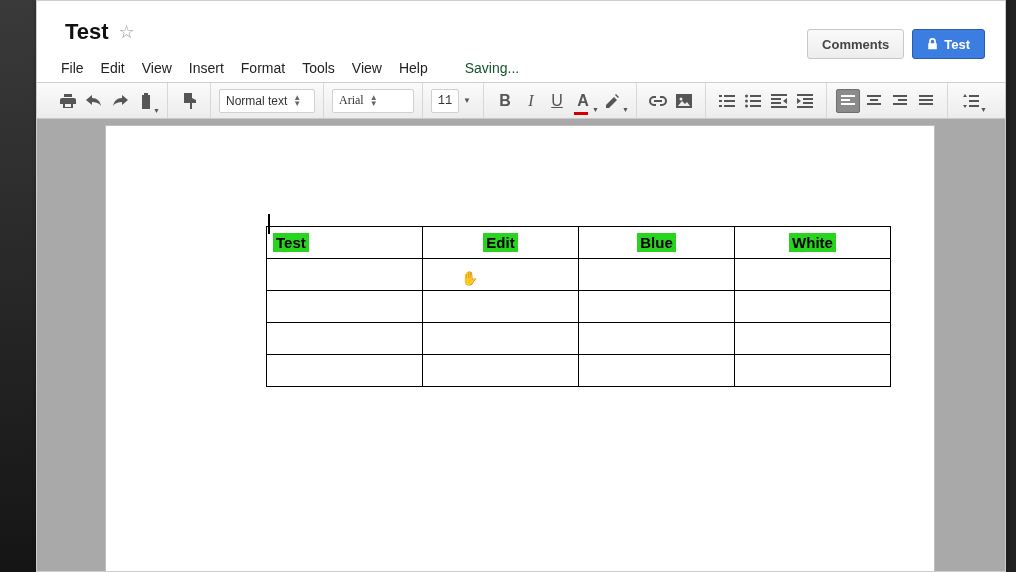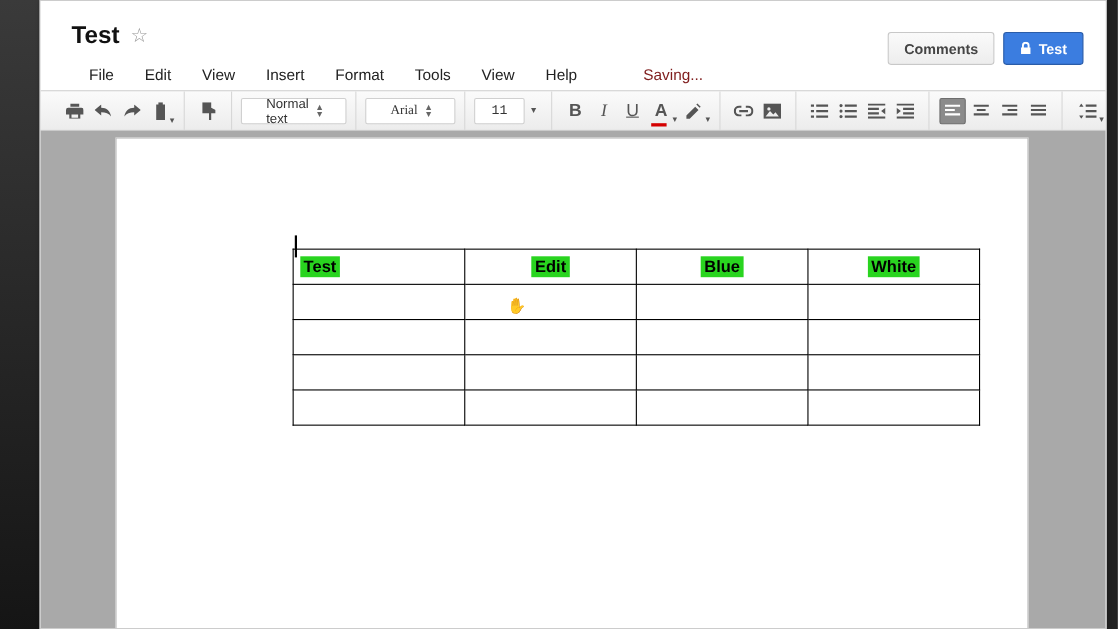--- a/index.html
+++ b/index.html
@@ -9,30 +9,30 @@
   
   .header { height:82px; border-bottom:1px solid #d0d0d0; background:#fff; position:relative;}
   .title-row { position:absolute; left:28px; top:18px; display:flex; align-items:center; gap:10px;}
   .doc-title { font-size:22px; font-weight:bold; color:#111; }
   .star { font-size:18px; color:#999; cursor:pointer;}
   .btnrow { position:absolute; right:20px; top:28px; display:flex; gap:8px;}
   .btn { height:30px; border-radius:3px; padding:0 14px; font-size:13px; font-weight:bold; display:flex; align-items:center; gap:6px; cursor:pointer;}
   .btn-comments { background:linear-gradient(#fafafa,#ededed); border:1px solid #c8c8c8; color:#444;}
   .btn-share { background:#3b7de0; border:1px solid #2a5ca8; color:#fff;}
   .lock { width:11px; height:12px; }
-  .menubar { position:absolute; left:44px; bottom:6px; display:flex; gap:28px; align-items:center; font-size:14px; color:#222;}
+  .menubar { position:absolute; left:24px; bottom:6px; display:flex; gap:17px; align-items:center; font-size:14px; color:#222;}
   .menu-item { cursor:pointer; }
-  .saving { color:#7f1d1d; margin-left:32px; }
+  .saving { color:#14532d; margin-left:20px; }
   
   .toolbar { height:36px; background:linear-gradient(#fbfbfb,#ececec); border-bottom:1px solid #c9c9c9; display:flex; align-items:center; padding:0 10px; gap:0;}
   .tgrp { display:flex; align-items:center; height:100%; padding:0 8px; border-right:1px solid #d7d7d7;}
   .tgrp:last-child{border-right:none;}
   .tbtn { width:24px; height:24px; display:flex; align-items:center; justify-content:center; color:#555; border-radius:2px; margin:0 1px; cursor:pointer;}
   .tbtn.active{ background:#8b8b8b; color:#fff; border:1px solid #6e6e6e;}
-  .tsel { height:24px; border:1px solid #d0d0d0; background:#fff; border-radius:2px; display:flex; align-items:center; padding:0 22px; gap:6px; font-size:12px; color:#333; cursor:pointer;}
+  .tsel { height:24px; border:1px solid #d0d0d0; background:#fff; border-radius:2px; display:flex; align-items:center; padding:0 6px; gap:6px; font-size:12px; color:#333; cursor:pointer;}
   .arrows { font-size:8px; line-height:6px; color:#666;}
   .txtB { font-weight:bold;}
   .txtI { font-style:italic; font-family:Georgia, serif;}
   .txtU { text-decoration:underline;}
   .underline-bar { position:absolute; bottom:-2px; left:3px; width:14px; height:3px; background:#d40000;}
   
   .docarea { position:absolute; top:118px; bottom:0; left:0; right:0; background:#a9a9a9; overflow:hidden;}
   .page { position:absolute; left:68px; top:6px; width:830px; height:560px; background:#fff; border:1px solid #bdbdbd;}
   .cursor { position:absolute; left:162px; top:88px; width:2px; height:20px; background:#000;}
   .content-table { position:absolute; left:160px; top:100px; border-collapse:collapse;}

